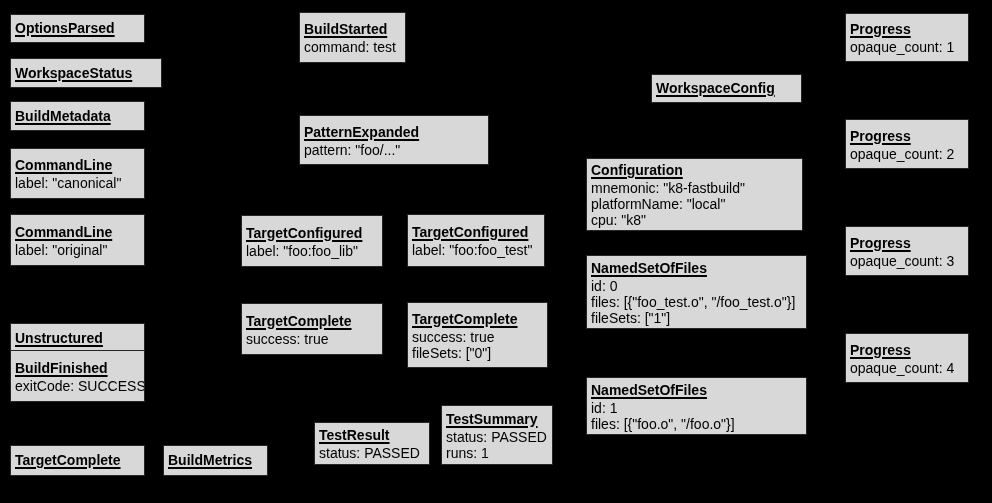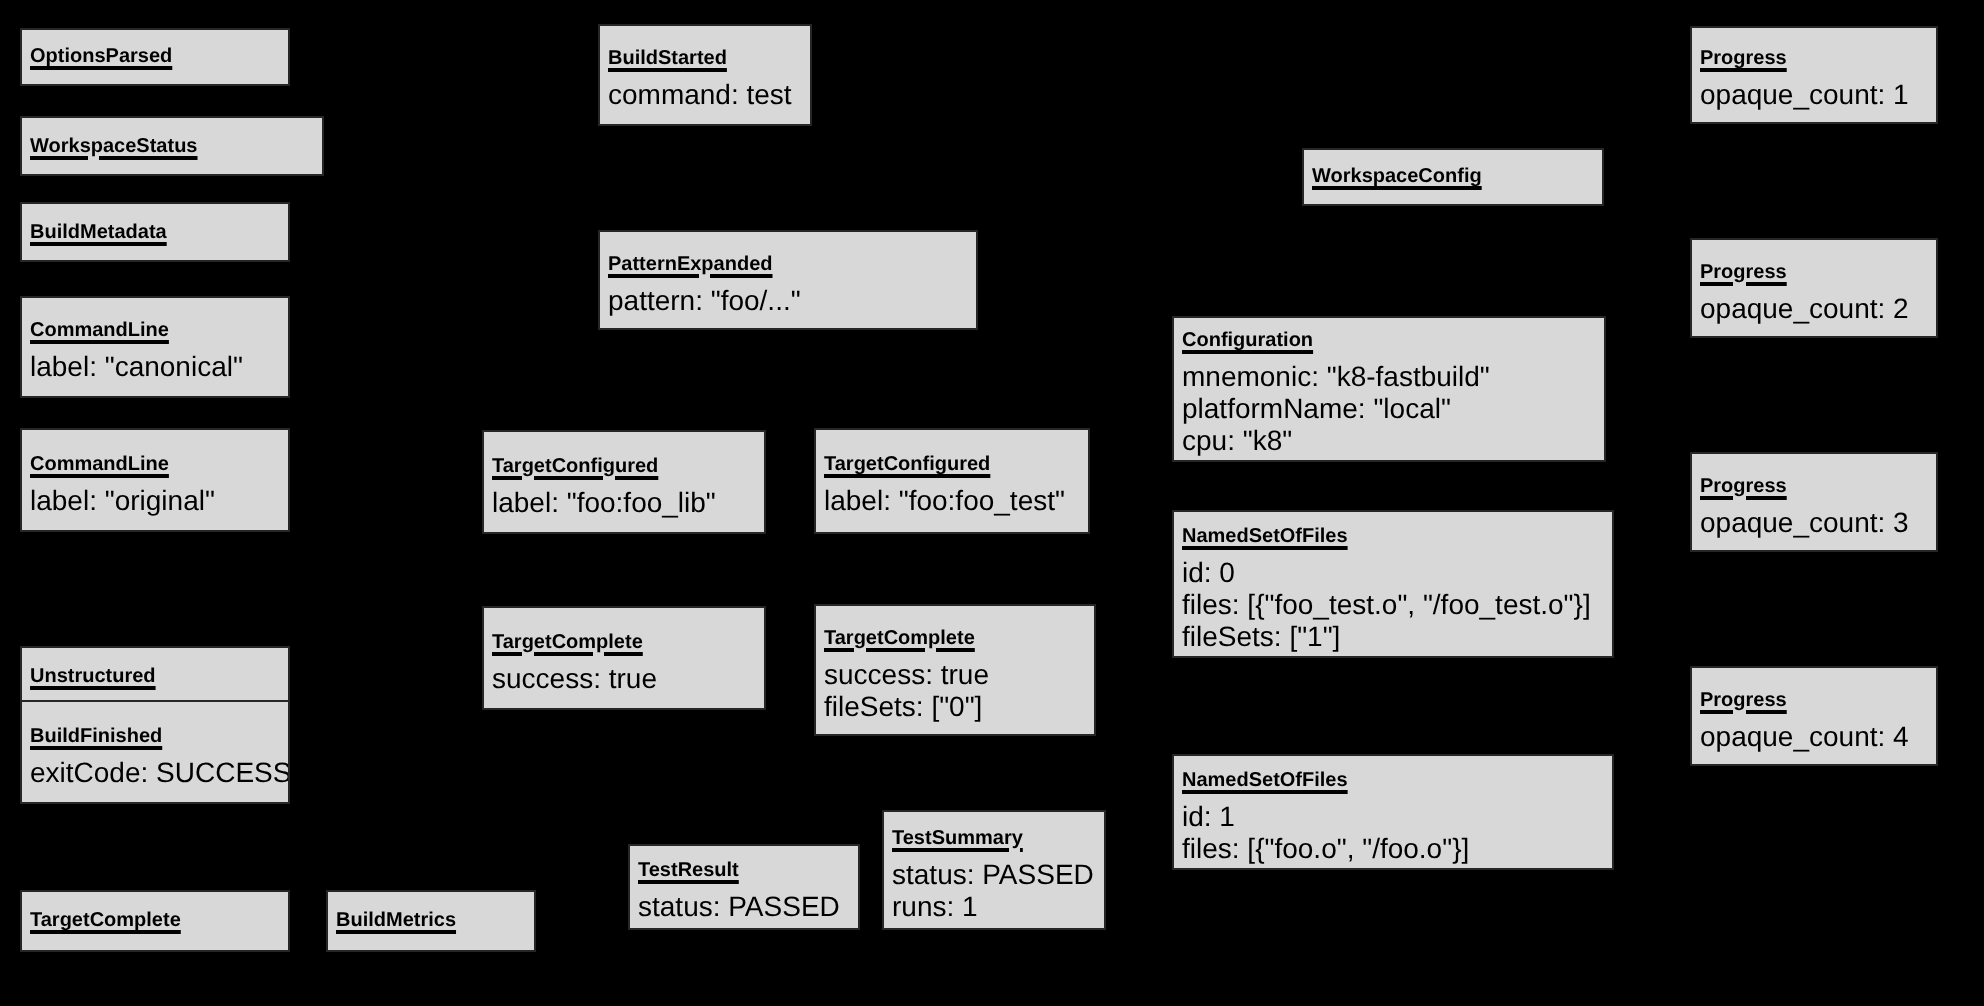--- a/index.html
+++ b/index.html
@@ -21,21 +21,21 @@
     background: #d8d8d8;
     border: 1px solid #262626;
     color: #000000;
     display: flex;
     flex-direction: column;
     justify-content: center;
     padding: 2px 4px;
     overflow: hidden;
   }
   .title {
-    font-size: 10px;
+    font-size: 14px;
     font-weight: bold;
     text-decoration: underline;
     text-decoration-thickness: 1.5px;
     text-underline-offset: 2px;
     line-height: 19px;
     white-space: pre-line;
   }
   .line {
     font-size: 14px;
     line-height: 16px;

